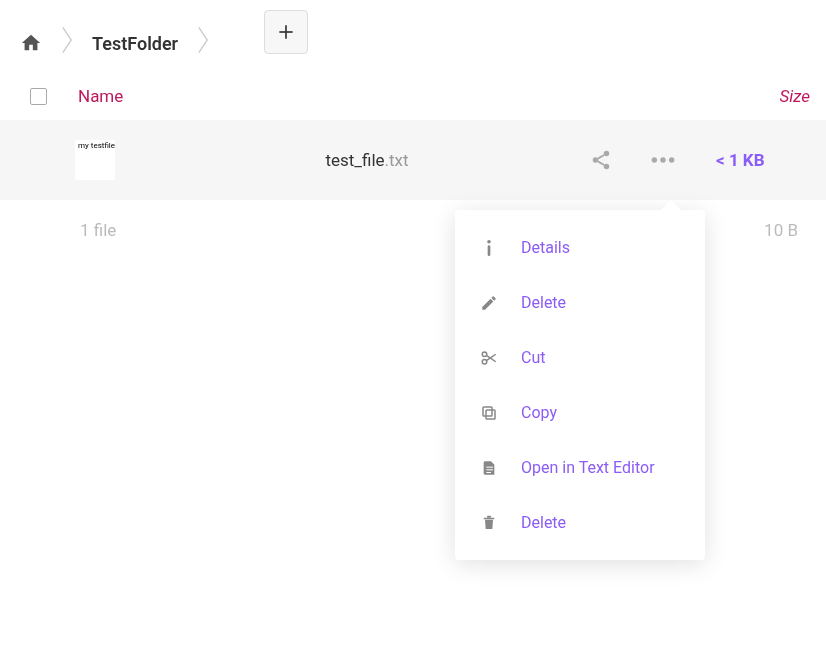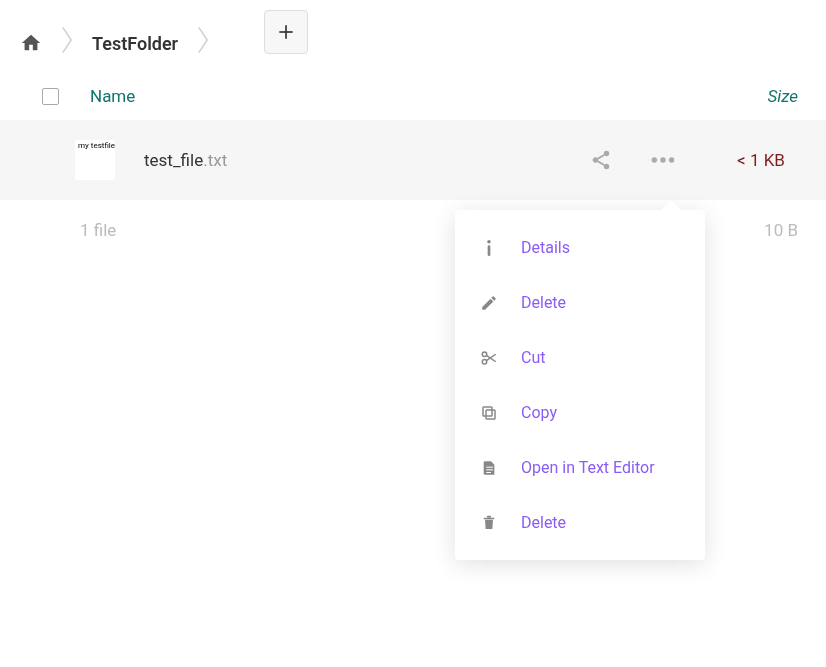--- a/index.html
+++ b/index.html
@@ -42,22 +42,22 @@
     border-radius: 4px;
     background: #f7f7f7;
     display:flex;align-items:center;justify-content:center;
     cursor:pointer;
   }
 
   
   .header-row {
     display:flex;
     align-items:center;
-    padding: 14px 20px;
-    color: #0f766e;
+    padding: 14px 8px;
+    color: #be185d;
     font-size: 17px;
     justify-content: space-between;
   }
   .col-check { width: 60px; display:flex; justify-content:center; }
   .checkbox {
     width:17px;height:17px;
     border:1.5px solid #aaa;
     border-radius:2px;
     background:#fff;
     cursor:pointer;
@@ -86,33 +86,33 @@
   .file-thumb-text {
     position:absolute;
     top:2px; left:3px;
     font-size:8px;
     color:#000;
     line-height:1;
     white-space:nowrap;
   }
   .file-name-base { color:#333; }
   .file-name-ext { color:#999; }
-  .file-name-wrap { flex:1; }
+  .file-name-wrap { flex:1;text-align:center; }
   .file-actions {
     display:flex;
     align-items:center;
     gap:38px;
     margin-right: 40px;
   }
   .icon-btn {
     color:#999;
     cursor:pointer;
     display:flex;align-items:center;justify-content:center;
   }
-  .file-size { width:90px; text-align:center; color:#7f1d1d; }
+  .file-size { width:90px; text-align:left; color:#8b5cf6;font-weight:bold; }
 
   
   .footer-row {
     display:flex;
     align-items:center;
     padding: 20px 20px;
     color:#bbb;
     font-size:17px;
   }
   .footer-count { margin-left: 60px; flex:1; }

